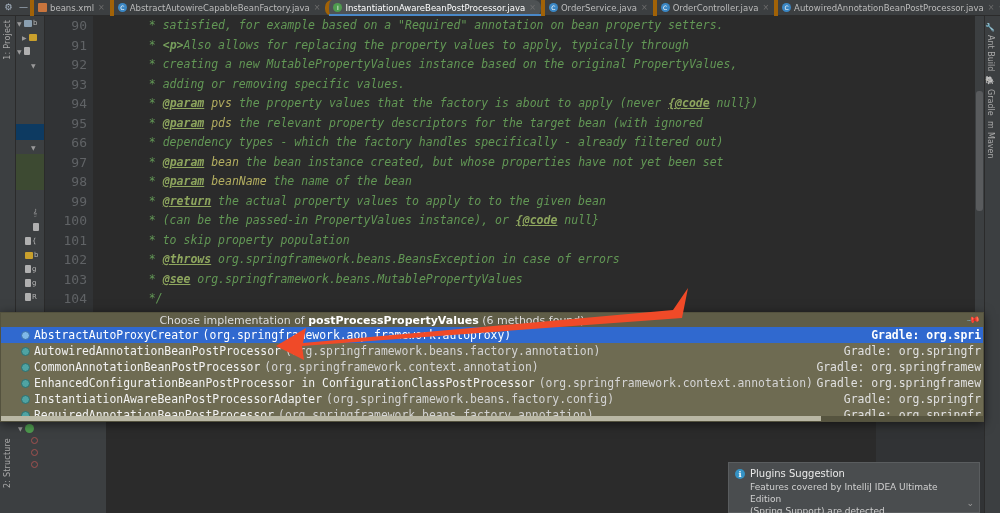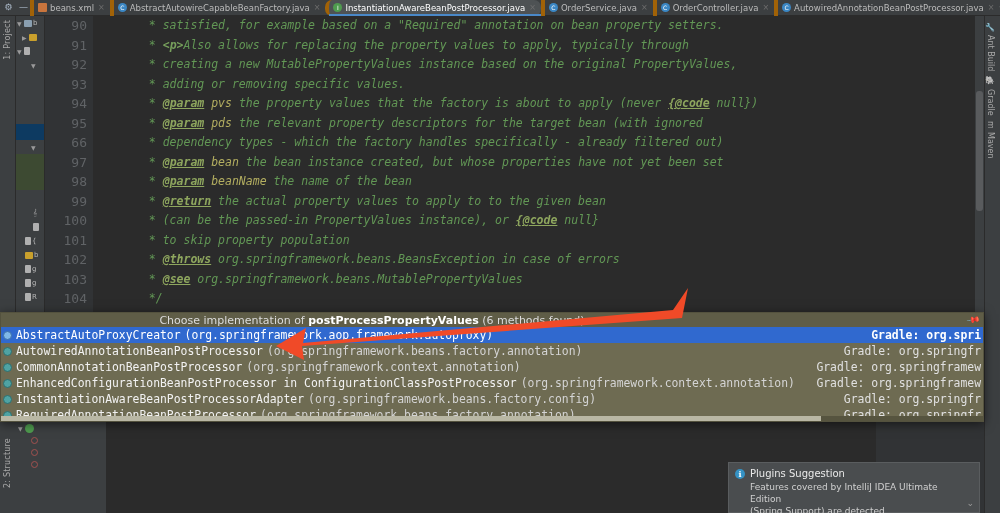--- a/index.html
+++ b/index.html
@@ -123,21 +123,21 @@
     font-size: 11px; color: #dcdcdc; white-space: nowrap;
     margin-right: 240px;
   }
   .popup-title b { color: #ffffff; }
   .pin-icon {
     position: absolute; right: 4px; top: 2px; color: #d8d8d8; font-size: 9px;
     transform: rotate(35deg);
   }
   .prow {
     height: 16px; display: flex; align-items: center; gap: 4px;
-    padding-left: 2px; font-family: "DejaVu Sans Mono","Liberation Mono",monospace;
+    padding-left: 20px; font-family: "DejaVu Sans Mono","Liberation Mono",monospace;
     font-size: 11.4px; color: #e6e6e6; white-space: nowrap; position: relative;
   }
   .prow.sel { background: #3069cf; color: #ffffff; }
   .pico {
     width: 9px; height: 9px; border-radius: 50%; flex: none;
     background: #4fa3a3; border: 1px solid #2d6f6f;
   }
   .prow.sel .pico { background: #7fb8e8; border-color: #3b6fa8; }
   .pname { color: #f2f2f2; }
   .ppkg  { color: #d4d4d4; }

